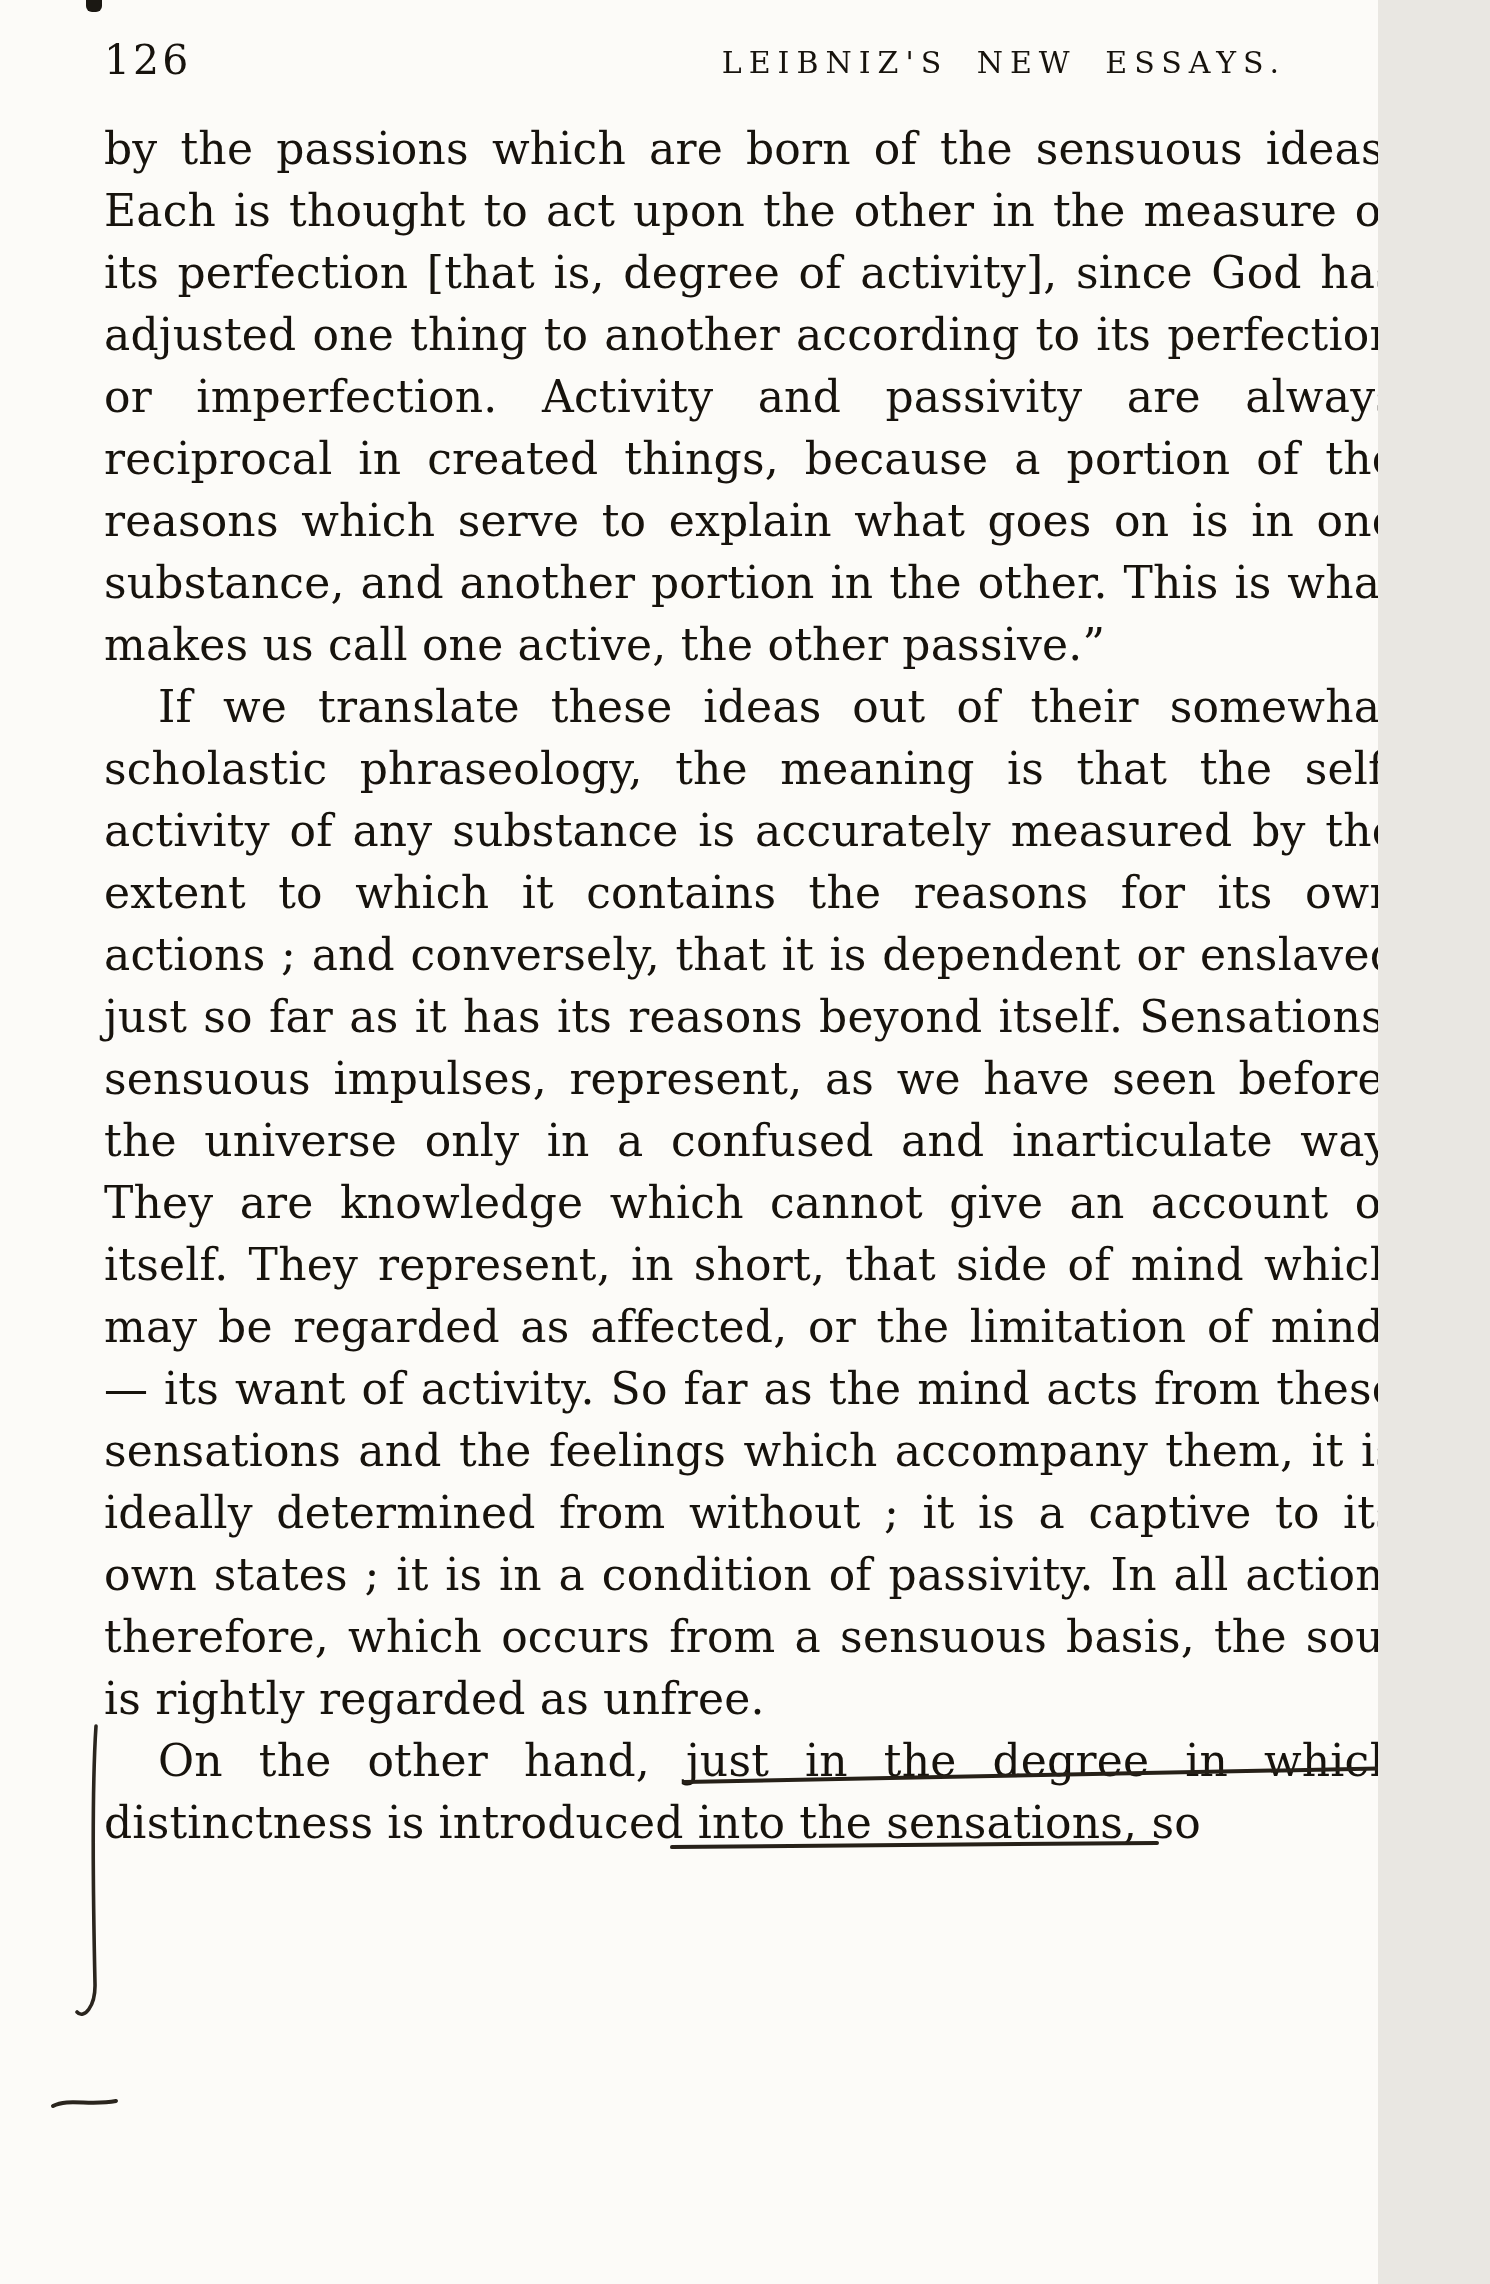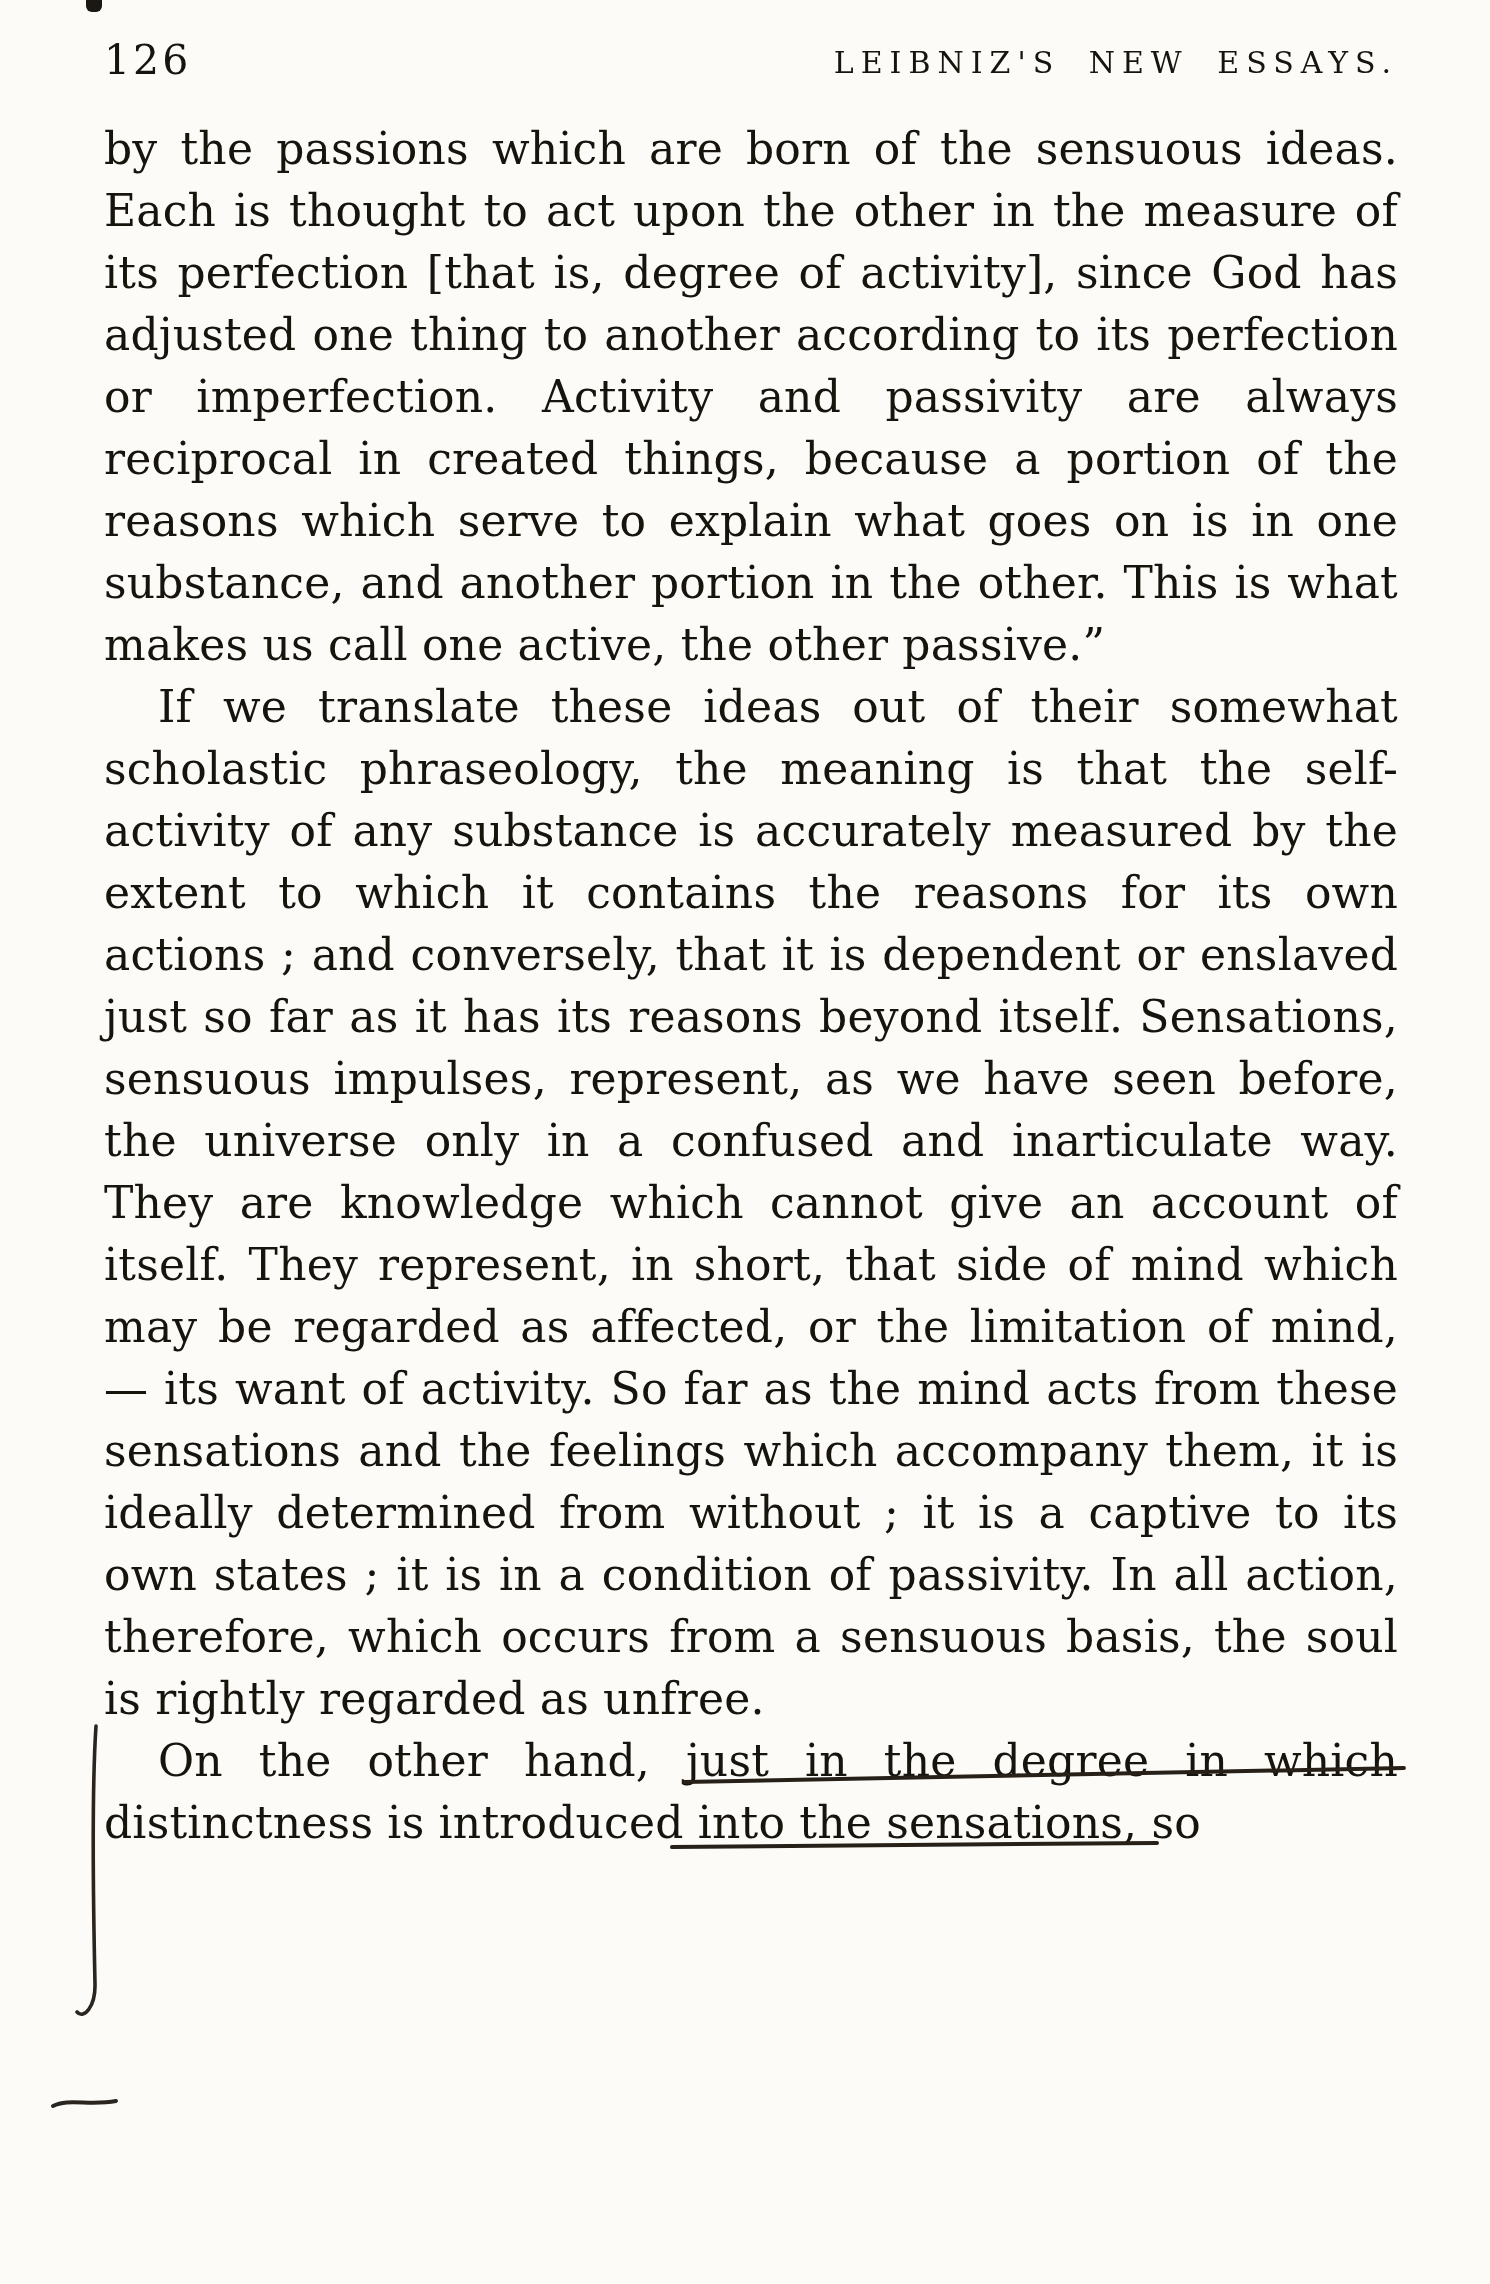--- a/index.html
+++ b/index.html
@@ -5,21 +5,21 @@
   * { box-sizing: border-box; }
   html, body { margin: 0; padding: 0; }
   body {
     width: 1490px;
     height: 2284px;
     background: #e9e7e2;
     font-family: "DejaVu Serif", "Liberation Serif", serif;
   }
   .page {
     position: relative;
-    width: 1490px;
+    width: 1378px;
     height: 2284px;
     background: #fcfbf8;
     color: #17130d;
     overflow: hidden;
   }
   .scan-speck {
     position: absolute;
     top: 0px; left: 86px;
     width: 16px; height: 12px;
     background: #1b1813;

